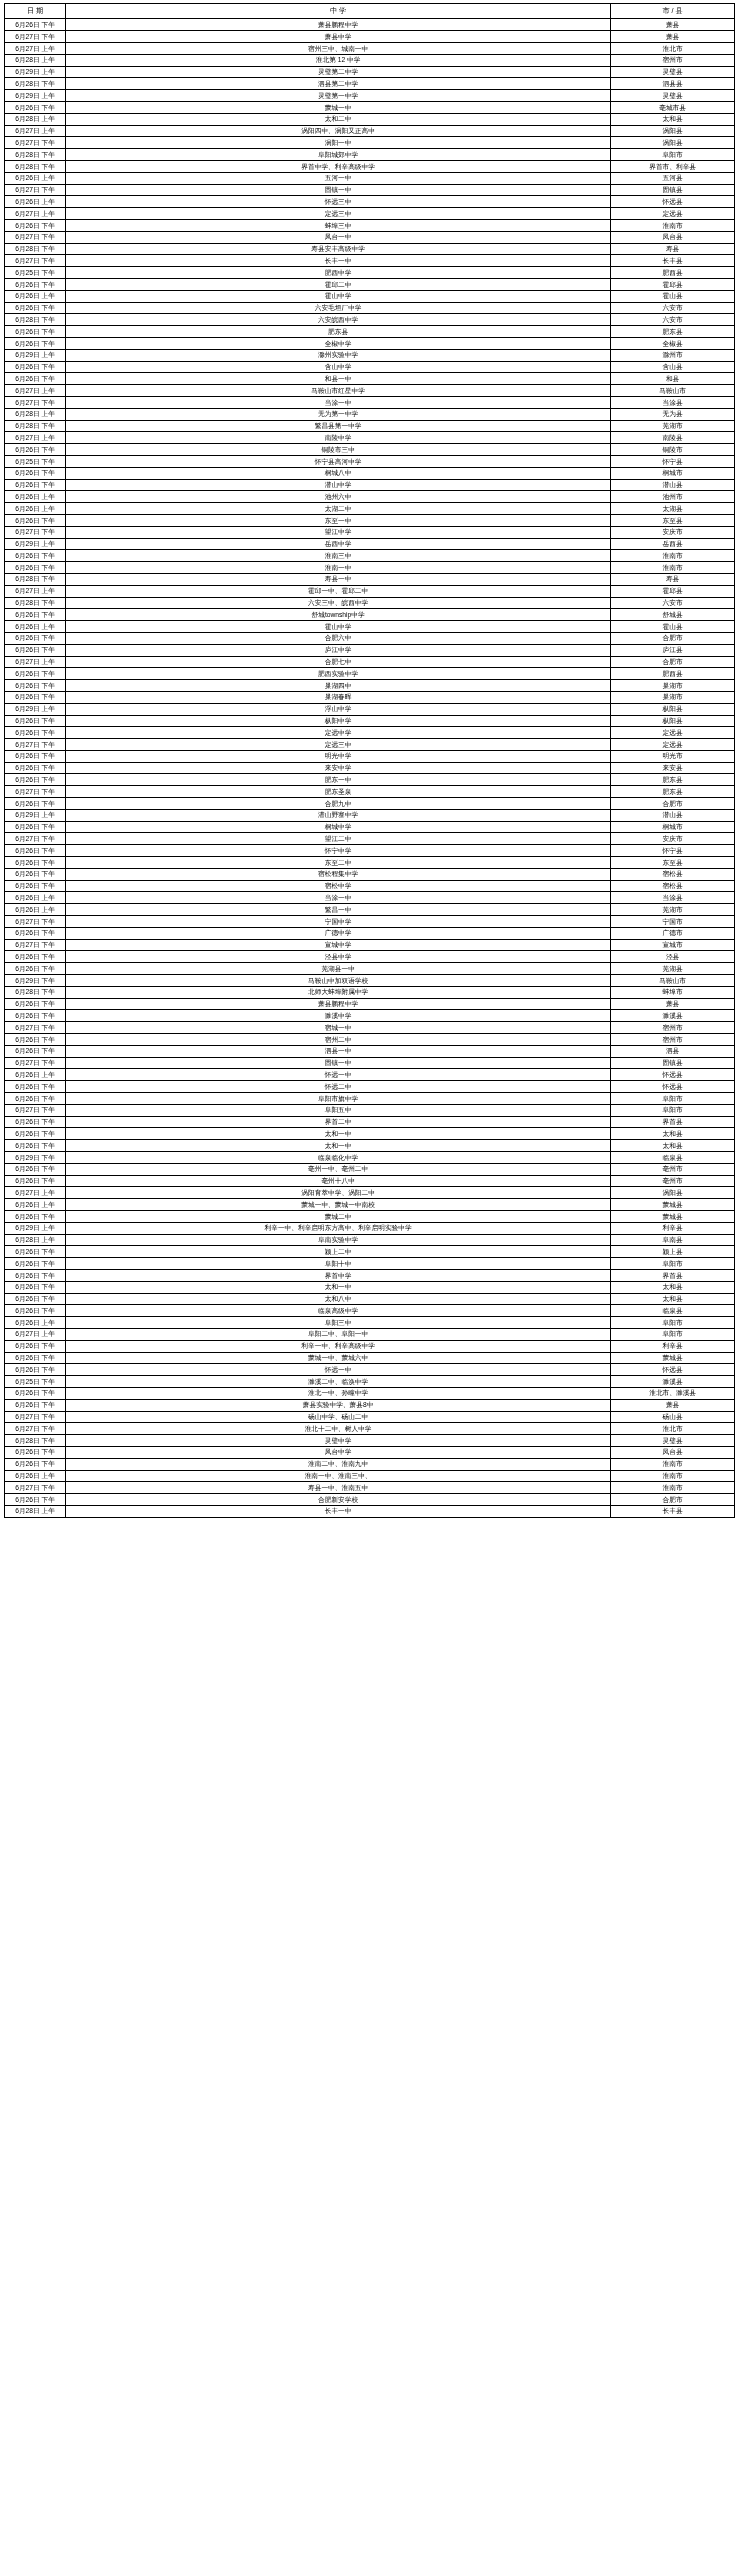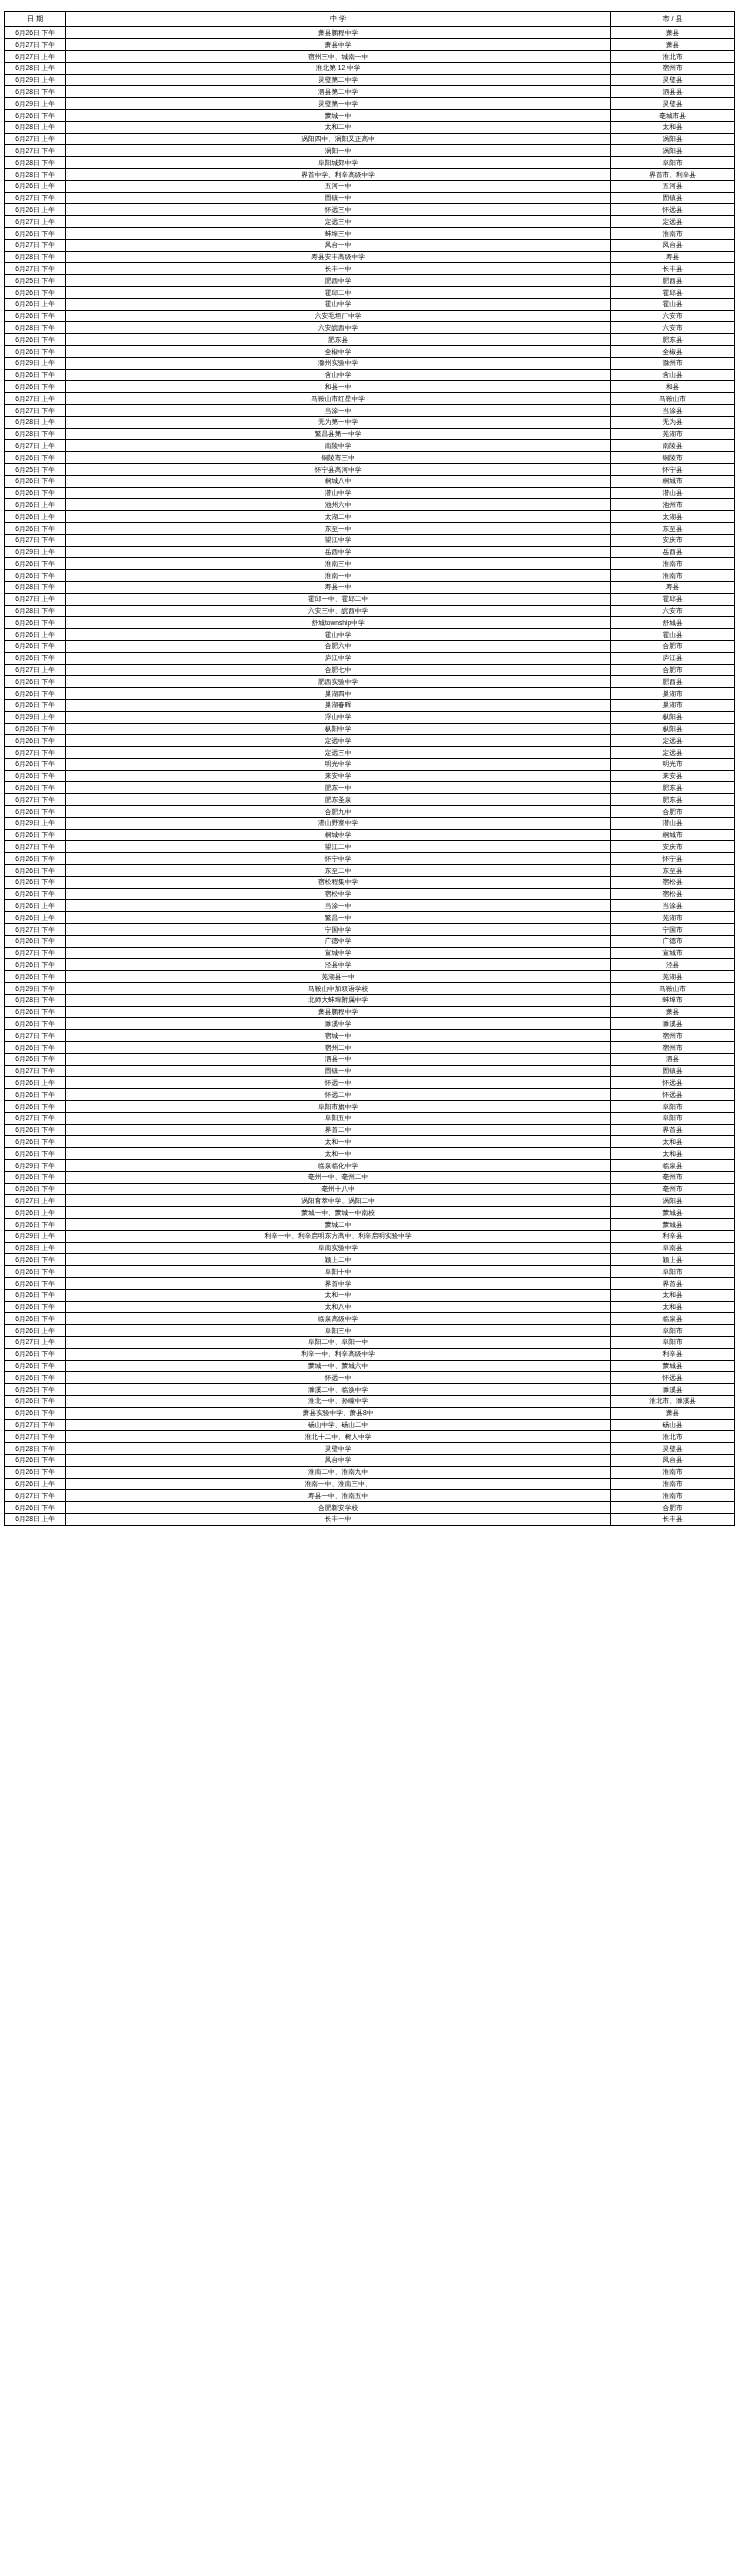--- a/index.html
+++ b/index.html
@@ -12,21 +12,21 @@
     width: 738px;
   }
   .page {
     width: 738px;
     box-sizing: border-box;
     padding: 3.1px 4.1px 5.2px 4.1px;
   }
   table.schedule {
     border-collapse: collapse;
     width: 730px;
-    margin: 8px auto;
+    margin: 0 auto;
     table-layout: fixed;
   }
   table.schedule col.c-date { width: 61px; }
   table.schedule col.c-school { width: 545px; }
   table.schedule col.c-city { width: 124px; }
 
   table.schedule th,
   table.schedule td {
     border: 0.5px solid #000000;
     font-size: 6.7px;

